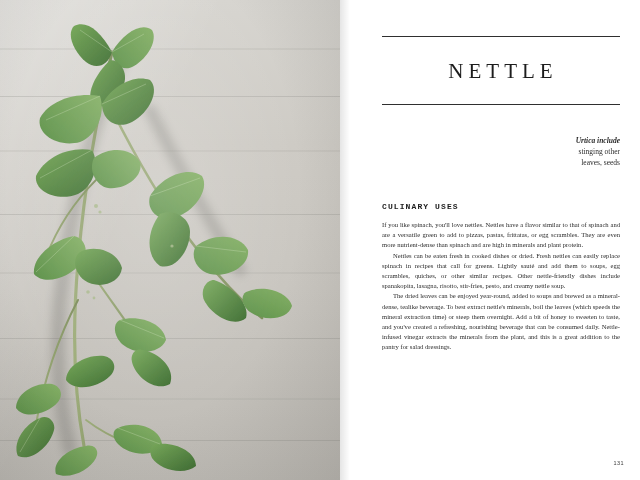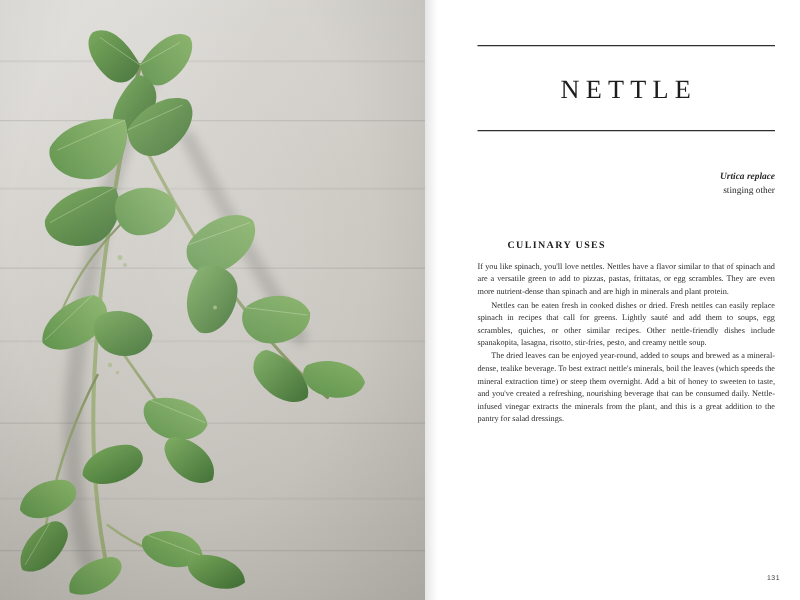--- a/index.html
+++ b/index.html
@@ -123,26 +123,25 @@
     line-height: 11px;
     color: #2b2b2b;
   }
   .meta .latin {
     font-style: italic;
     font-weight: bold;
   }
 
   .section-head {
     margin-top: 34px;
-    font-family: Liberation Serif, serif;
+    font-family: Liberation Mono, monospace;
     font-size: 8px;
     letter-spacing: 1.1px;
     color: #1d1d1d;
     font-weight: 600;
-    margin-left: 24px;
   }
 
   .body-copy {
     margin-top: 9px;
     font-size: 6.6px;
     line-height: 10.2px;
     color: #2c2c2c;
     text-align: justify;
     hyphens: auto;
   }
@@ -278,22 +277,23 @@
     <div class="gutter-shadow"></div>
 
     <div class="content">
       <div class="rule top"></div>
 
       <h1 class="title">NETTLE</h1>
 
       <div class="rule bottom"></div>
 
       <div class="meta">
-        <div class="latin">Urtica replace</div>
+        <div class="latin">Urtica include</div>
         <div>stinging other</div>
+        <div>leaves, seeds</div>
       </div>
 
       <div class="section-head">CULINARY USES</div>
 
       <div class="body-copy">
         <p>If you like spinach, you'll love nettles. Nettles have a flavor similar to that of spinach and are a versatile green to add to pizzas, pastas, frittatas, or egg scrambles. They are even more nutrient-dense than spinach and are high in minerals and plant protein.</p>
         <p>Nettles can be eaten fresh in cooked dishes or dried. Fresh nettles can easily replace spinach in recipes that call for greens. Lightly sauté and add them to soups, egg scrambles, quiches, or other similar recipes. Other nettle-friendly dishes include spanakopita, lasagna, risotto, stir-fries, pesto, and creamy nettle soup.</p>
         <p>The dried leaves can be enjoyed year-round, added to soups and brewed as a mineral-dense, tealike beverage. To best extract nettle's minerals, boil the leaves (which speeds the mineral extraction time) or steep them overnight. Add a bit of honey to sweeten to taste, and you've created a refreshing, nourishing beverage that can be consumed daily. Nettle-infused vinegar extracts the minerals from the plant, and this is a great addition to the pantry for salad dressings.</p>
       </div>
     </div>

